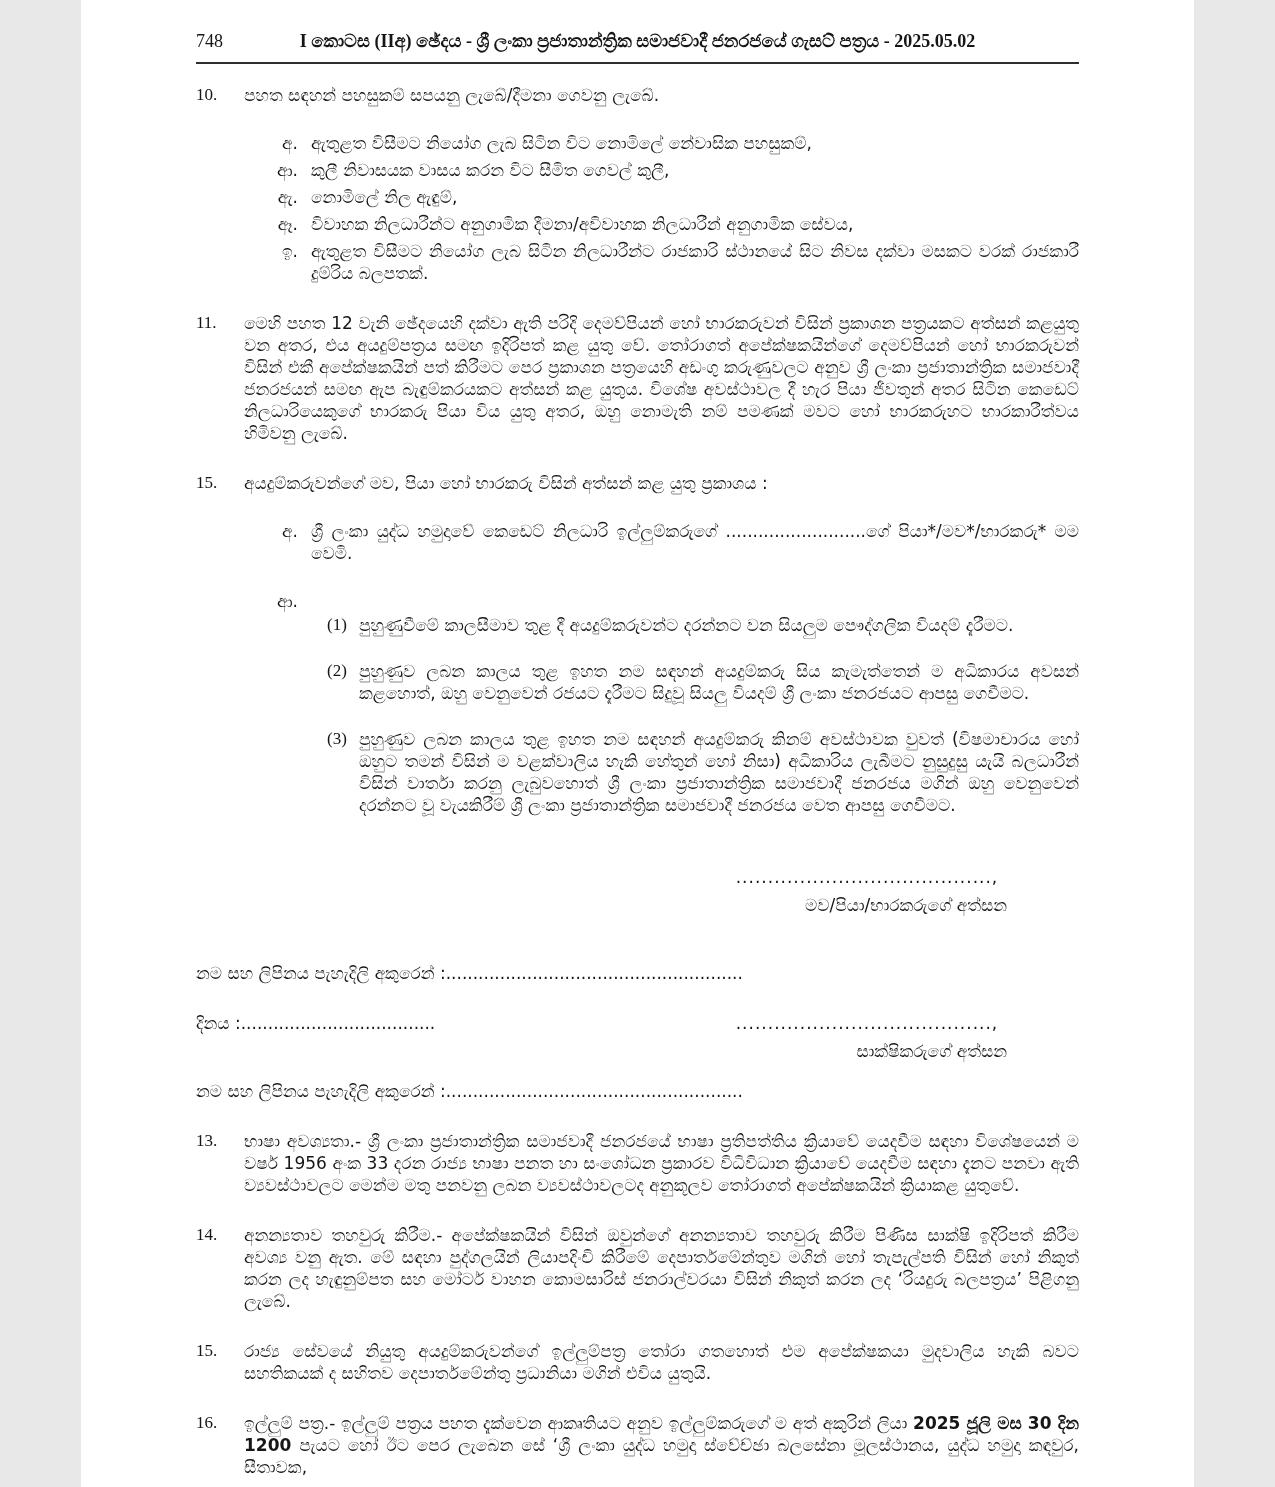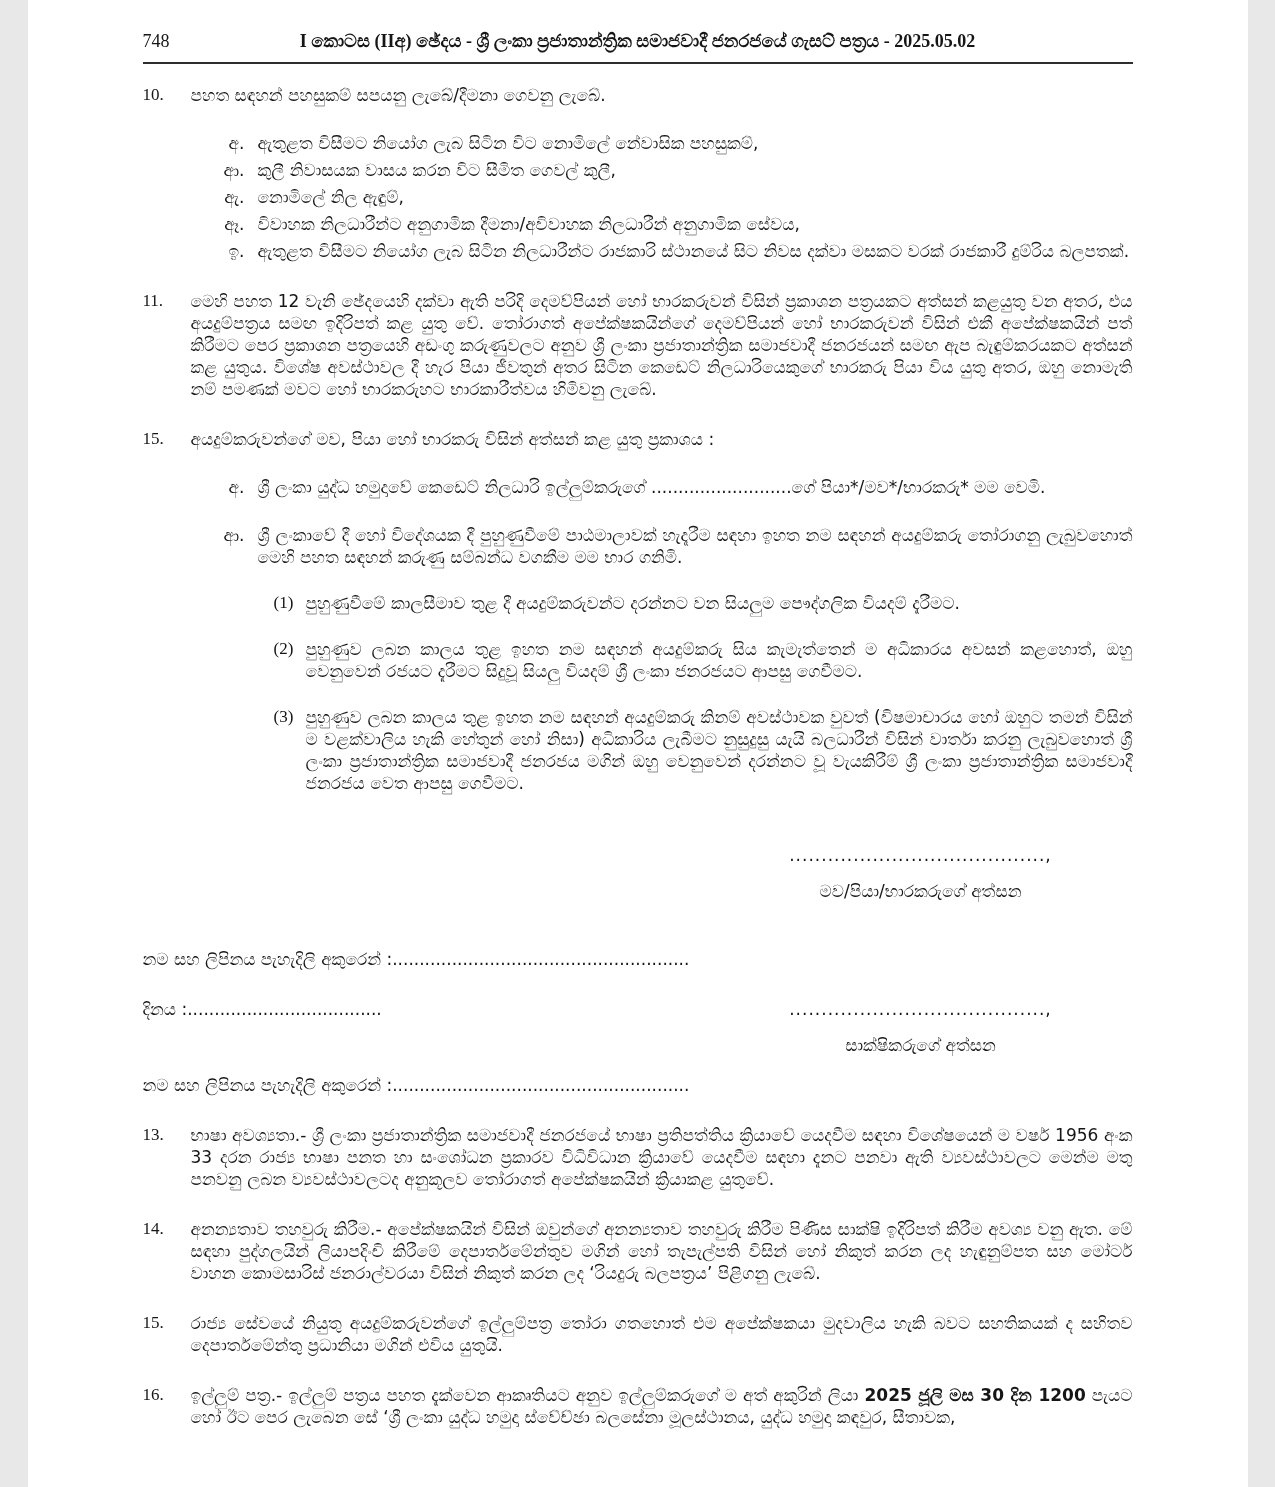--- a/index.html
+++ b/index.html
@@ -1,17 +1,17 @@
 <!DOCTYPE html>
 <html><head>
 <meta charset="utf-8">
 <style>
   html,body{margin:0;padding:0;background:#e8e8e8;}
   .page{
-    width:1220px;height:1487px;margin:0 auto;background:#ffffff;color:#161616;
+    width:1113px;height:1487px;margin:0 auto;background:#ffffff;color:#161616;
     font-family:"DejaVu Sans",sans-serif;font-size:17px;line-height:22px;
     box-sizing:border-box;padding:30px 115px 0 115px;position:relative;overflow:hidden;
   }
   .hdr{display:flex;align-items:baseline;}
   .hdr .pgnum{font-family:"Liberation Serif",serif;font-size:18px;flex:none;width:60px;}
   .hdr .title{flex:1;text-align:center;font-family:"Liberation Serif",serif;font-weight:bold;font-size:18px;}
   .rule{border-bottom:2.5px solid #2e2e2e;margin-top:10px;}
 
   .sec{display:flex;margin-top:28px;}
   .sec-no{flex:none;width:48px;font-family:"Liberation Serif",serif;}
@@ -26,21 +26,21 @@
 
   .numitem{display:flex;margin-top:24px;margin-left:16px;}
   .num-label{flex:none;width:32px;font-family:"Liberation Serif",serif;}
   .num-body{flex:1;text-align:justify;}
 
   .note{margin-top:46px;}
 
   .sig-block{width:280px;margin-left:auto;margin-right:72px;text-align:center;}
   .sig-block.parent{margin-top:50px;}
   .sig-dots{letter-spacing:1px;}
-  .sig-label{margin-top:14px;}
+  .sig-label{margin-top:6px;text-align:right;}
 
   .form-line{margin-top:46px;}
   .date-row{display:flex;justify-content:space-between;align-items:flex-start;margin-top:28px;}
   .date-row .date{flex:none;text-align:center;}
   .form-line.second{margin-top:18px;}
 
   .bold{font-weight:bold;}
 </style>
 </head>
 <body>
@@ -91,21 +91,20 @@
     <div class="sec-body">අයදුම්කරුවන්ගේ මව, පියා හෝ භාරකරු විසින් අත්සන් කළ යුතු ප්‍රකාශය :</div>
   </div>
   <div class="sublist">
     <div class="subitem first">
       <div class="sub-label">අ.</div>
       <div class="sub-body">ශ්‍රී ලංකා යුද්ධ හමුදාවේ කෙඩෙට් නිලධාරි ඉල්ලුම්කරුගේ ..........................ගේ පියා*/මව*/භාරකරු* මම වෙමි.</div>
     </div>
     <div class="subitem spaced">
       <div class="sub-label">ආ.</div>
       <div class="sub-body">
-        <div>ශ්‍රී ලංකාවේ දී හෝ විදේශයක දී පුහුණුවීමේ පාඨමාලාවක් හැදෑරීම සඳහා ඉහත නම සඳහන් අයදුම්කරු තෝරාගනු ලැබුවහොත් මෙහි පහත සඳහන් කරුණු සම්බන්ධ වගකීම මම භාර ගනිමි.</div>
         <div class="numitem">
           <div class="num-label">(1)</div>
           <div class="num-body">පුහුණුවීමේ කාලසීමාව තුළ දී අයදුම්කරුවන්ට දරන්නට වන සියලුම පෞද්ගලික වියදම් දැරීමට.</div>
         </div>
         <div class="numitem">
           <div class="num-label">(2)</div>
           <div class="num-body">පුහුණුව ලබන කාලය තුළ ඉහත නම සඳහන් අයදුම්කරු සිය කැමැත්තෙන් ම අධිකාරය අවසන් කළහොත්, ඔහු වෙනුවෙන් රජයට දැරීමට සිදුවූ සියලු වියදම් ශ්‍රී ලංකා ජනරජයට ආපසු ගෙවීමට.</div>
         </div>
         <div class="numitem">
           <div class="num-label">(3)</div>

